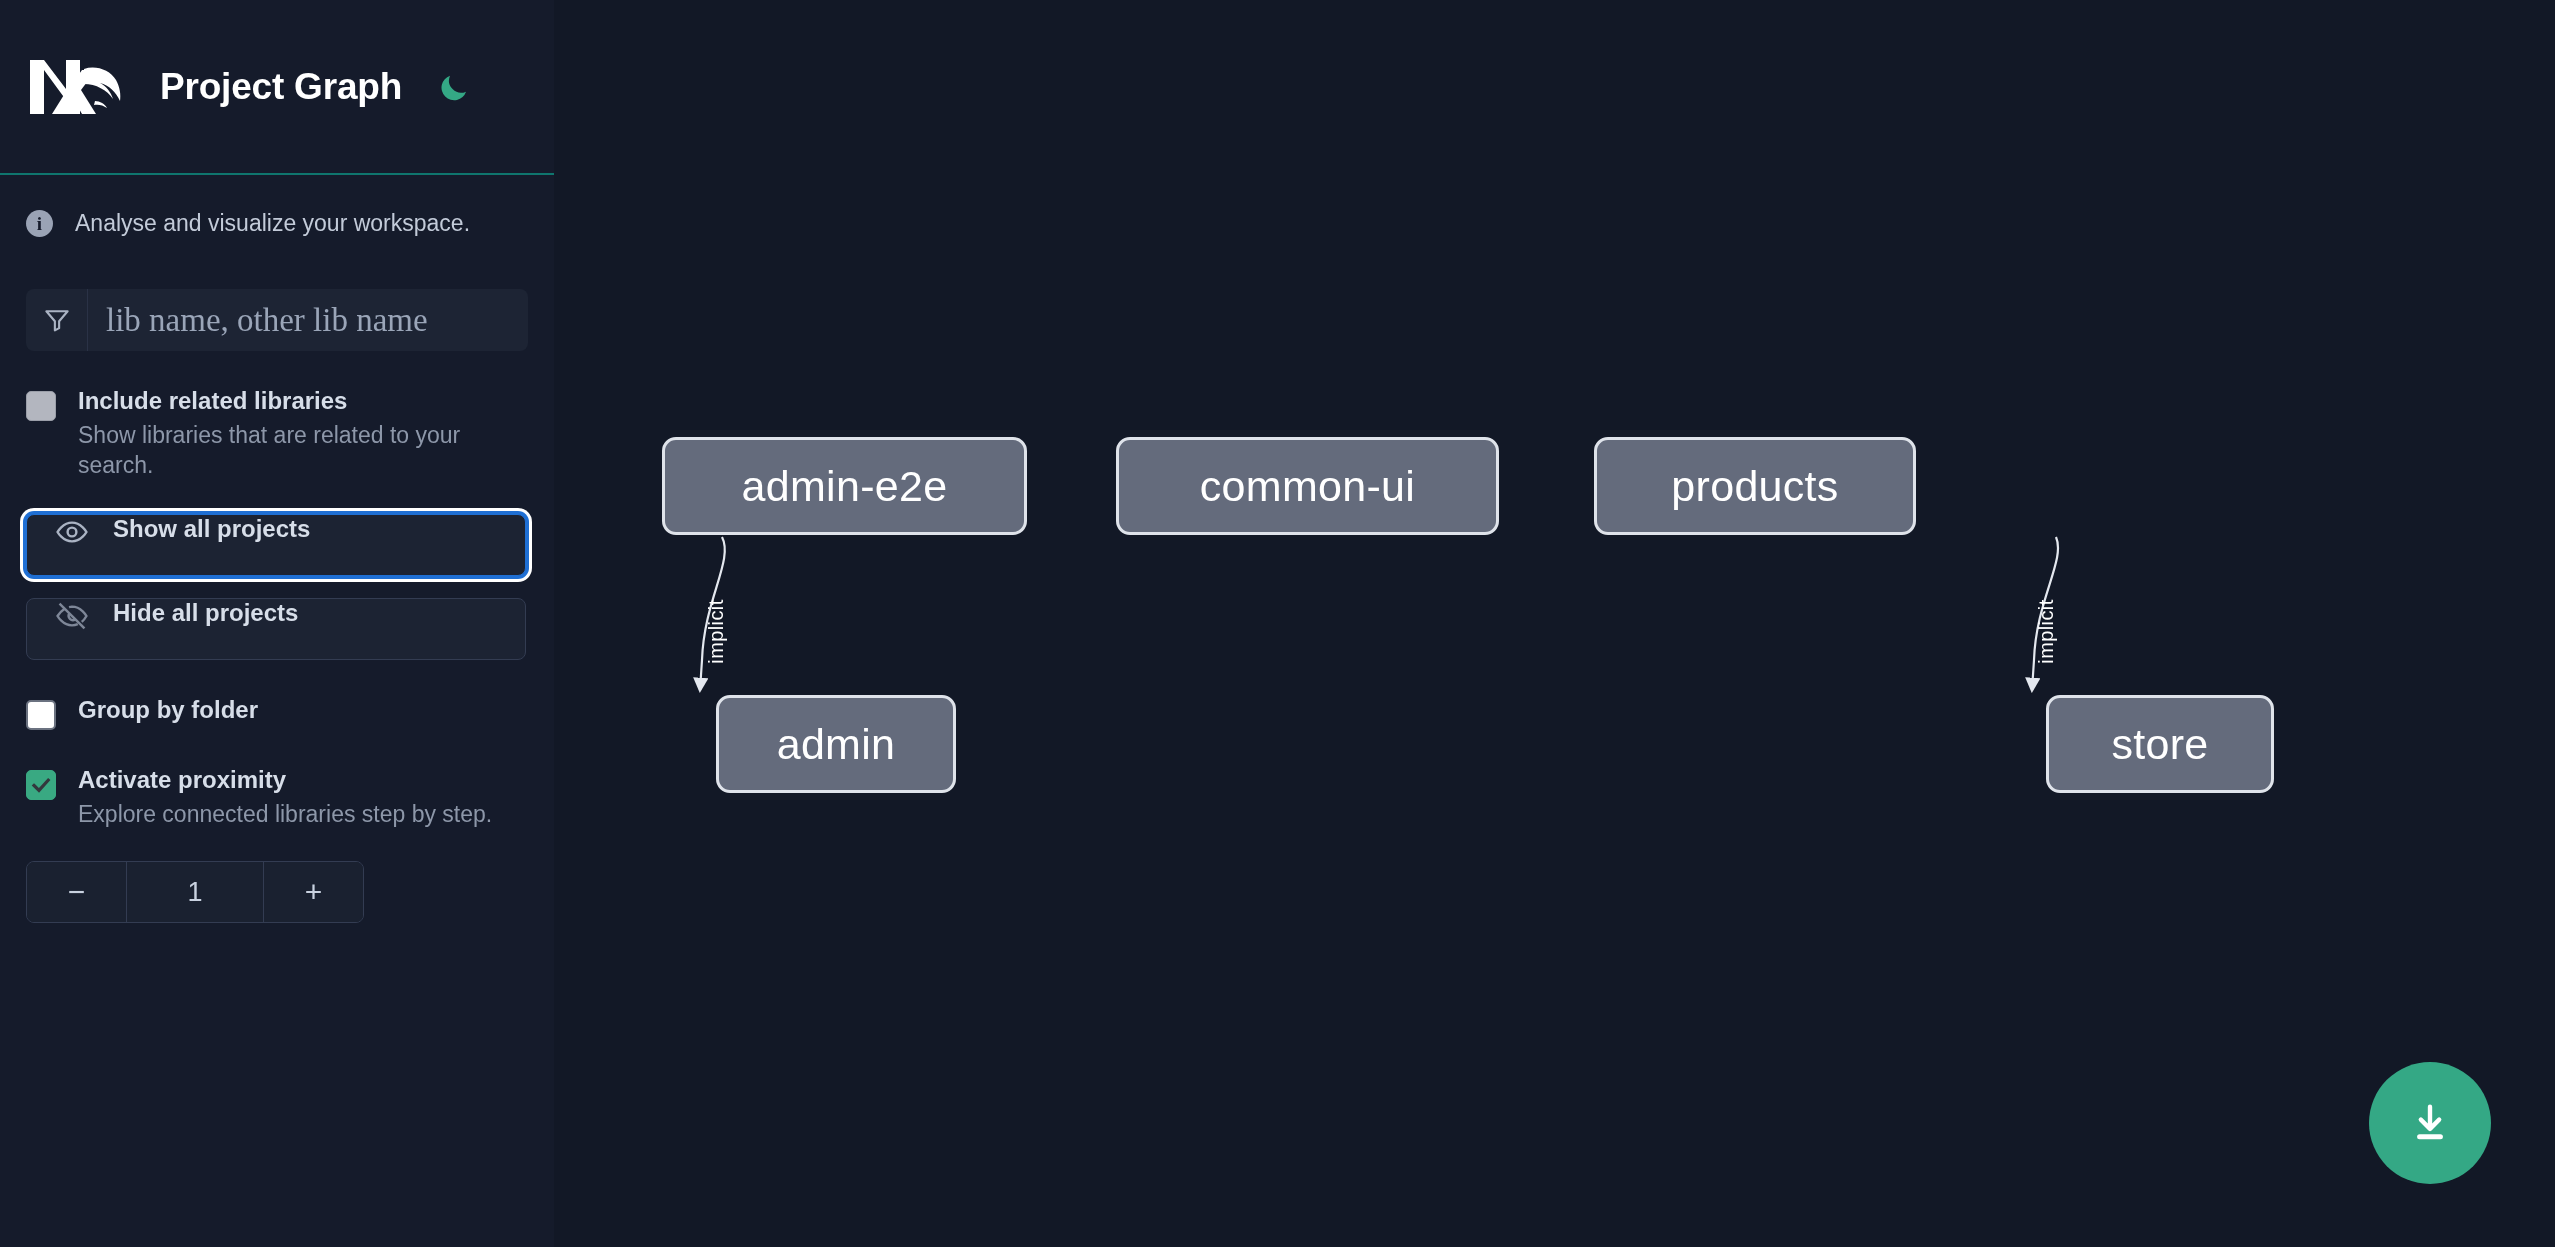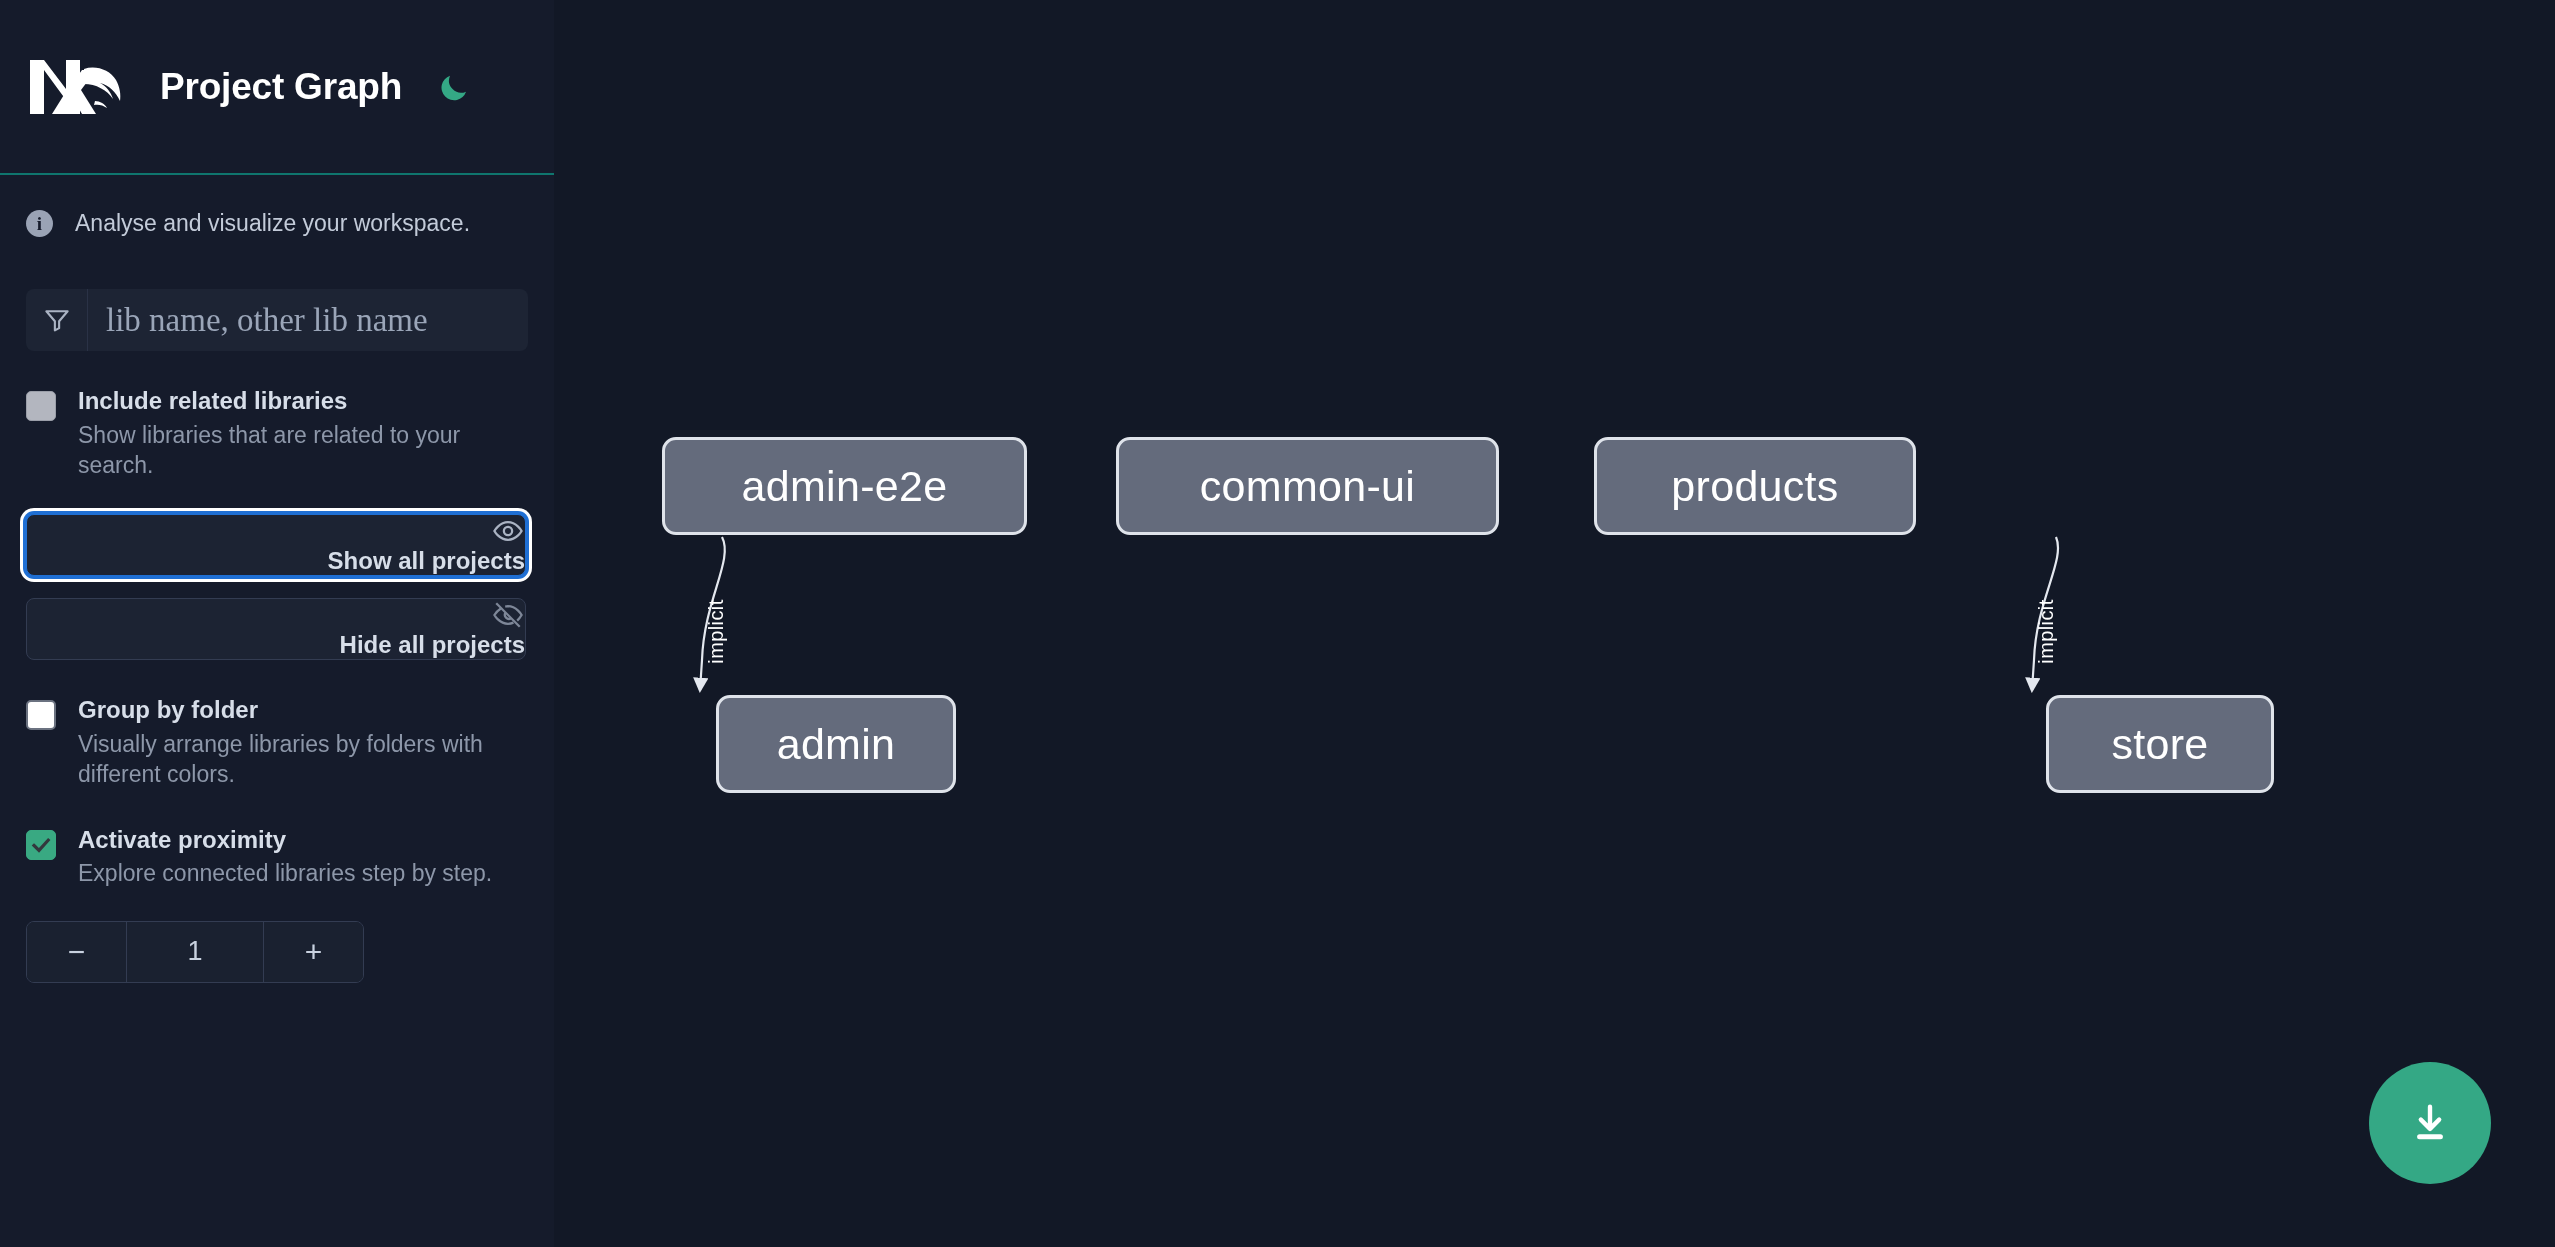--- a/index.html
+++ b/index.html
@@ -157,25 +157,24 @@
 
   
   .btn-stack { margin-top: 34px; }
   .big-btn {
     width: 500px;
     height: 62px;
     background: #1c2333;
     border: 1px solid #333c52;
     border-radius: 8px;
     display: flex;
-    align-items: flex-end;
+    align-items: flex-start;
     padding-left: 28px;
     cursor: pointer;
     margin-bottom: 22px;
-    flex-direction: column;
   }
   .big-btn.focused {
     border-color: #1f6fd4;
     box-shadow: 0 0 0 3px #1f6fd4, 0 0 0 6px #ffffff;
   }
   .big-btn .blabel {
     margin-left: 24px;
     font-size: 24px;
     font-weight: 700;
     color: #d7dee9;
@@ -326,21 +325,20 @@
             <path fill="none" stroke="#7e8798" stroke-width="1.7" d="M10.1 10.2a3.1 3.1 0 0 0 4.2 4.3"></path>
           </svg>
           <span class="blabel">Hide all projects</span>
         </div>
       </div>
 
       <div class="option-row">
         <div class="cb cb-empty"></div>
         <div class="option-text">
           <div class="option-label">Group by folder</div>
-          <div class="option-desc">Visually arrange libraries by folders with different colors.</div>
         </div>
       </div>
 
       <div class="option-row">
         <div class="cb cb-checked">
           <svg width="24" height="24" viewBox="0 0 24 24">
             <path fill="none" stroke="#33373d" stroke-width="3.2" stroke-linecap="square" d="M5 12.4 10 17.4 19.2 7.2"></path>
           </svg>
         </div>
         <div class="option-text">

